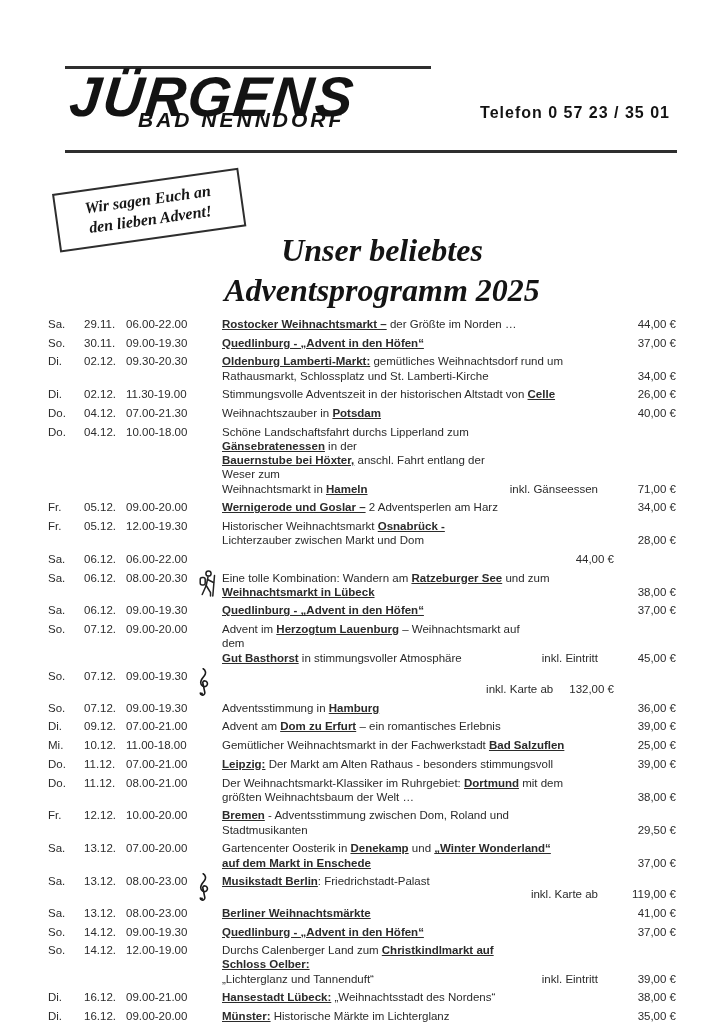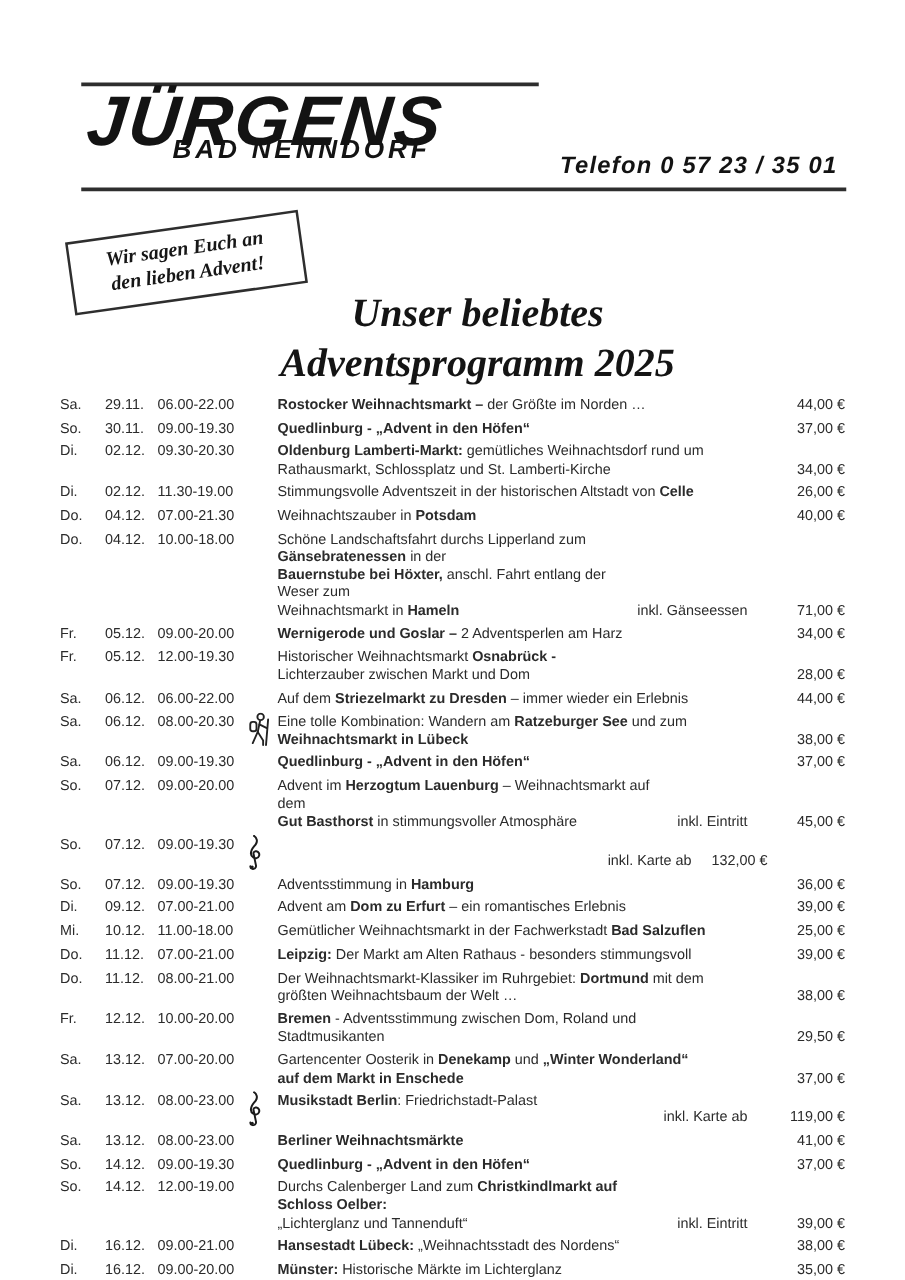--- a/index.html
+++ b/index.html
@@ -14,22 +14,22 @@
     position:absolute;left:70px;top:72px;
     font-family:"Liberation Sans",sans-serif;font-weight:bold;font-style:italic;
     font-size:56px;line-height:50px;letter-spacing:2px;color:#131313;
     transform:skewX(-6deg);
   }
   .logo-sub{
     position:absolute;left:138px;top:108px;
     font-weight:bold;font-style:italic;font-size:21px;letter-spacing:3px;color:#131313;
   }
   .phone{
-    position:absolute;right:54px;top:122px;
-    font-weight:bold;font-style:italic;font-size:19px;letter-spacing:1px;color:#131313;
+    position:absolute;right:54px;top:104px;
+    font-weight:bold;font-size:16px;letter-spacing:1px;color:#131313;
   }
   .badge{
     position:absolute;left:52px;top:194px;width:168px;
     border:2px solid #2e2e2e;background:#fff;padding:7px 8px 8px 8px;
     transform:rotate(-8deg);transform-origin:left top;
     font-family:"Liberation Serif",serif;font-weight:bold;font-style:italic;
     font-size:16px;line-height:20px;color:#161616;text-align:center;
   }
   .title{
     position:absolute;left:40px;right:0;top:218px;margin:12px;
@@ -38,21 +38,21 @@
   }
   .schedule{position:absolute;left:48px;right:48px;top:317px;}
   .row{
     display:grid;grid-template-columns:36px 42px 70px 26px 1fr auto 62px;
     margin-bottom:4.5px;font-size:11.5px;line-height:14.2px;color:#2b2b2b;
   }
   .c-day,.c-date,.c-time{align-self:start;white-space:nowrap;}
   .c-icon{align-self:start;position:relative;}
   .c-icon svg{display:block;margin-top:-1px;}
   .c-desc{align-self:start;}
-  .c-desc .b{font-weight:bold;}
+  .c-desc .b{font-weight:bold;text-decoration:underline;}
   .c-note{align-self:end;text-align:right;padding-right:16px;white-space:nowrap;padding-left:16px;}
   .c-price{align-self:end;text-align:right;white-space:nowrap;}
 </style>
 </head>
 <body>
 
 <div class="page">
   <div class="rule top-rule"></div>
   <div class="logo">JÜRGENS</div>
   <div class="logo-sub">BAD NENNDORF</div>
@@ -160,23 +160,20 @@
           <div class="line"><span>Lichterzauber zwischen Markt und Dom</span></div>
         </div>
         <div class="c-note"></div>
         <div class="c-price">28,00 €</div>
       </div>
       <div class="row">
         <div class="c-day">Sa.</div>
         <div class="c-date">06.12.</div>
         <div class="c-time">06.00-22.00</div>
         <div class="c-icon"></div>
-        <div class="c-desc">
-          <div class="line"><span>Auf dem </span><span class="b">Striezelmarkt zu Dresden</span><span> – immer wieder ein Erlebnis</span></div>
-        </div>
         <div class="c-note"></div>
         <div class="c-price">44,00 €</div>
       </div>
       <div class="row">
         <div class="c-day">Sa.</div>
         <div class="c-date">06.12.</div>
         <div class="c-time">08.00-20.30</div>
         <div class="c-icon">
           <svg width="21" height="27" viewBox="0 0 21 27">
             <g fill="none" stroke="#222" stroke-width="1.5" stroke-linecap="round">

